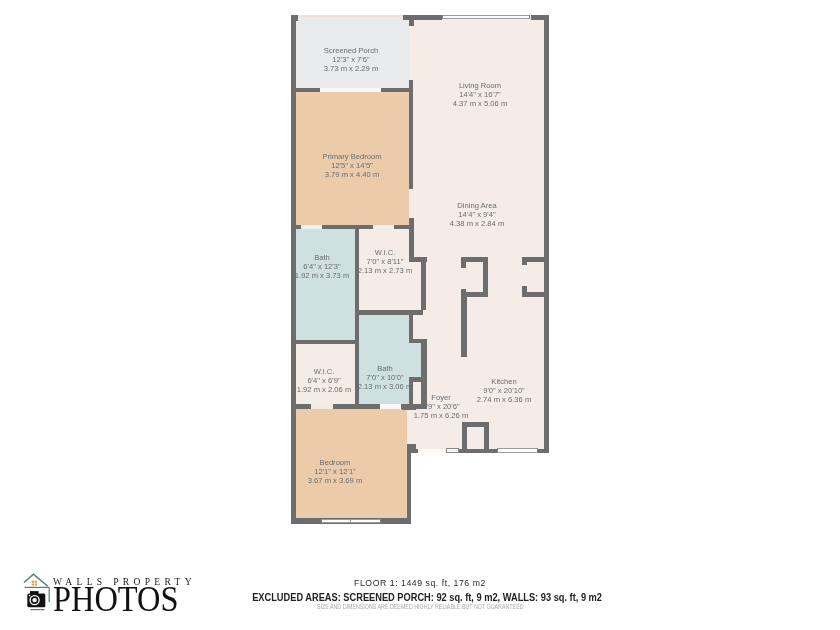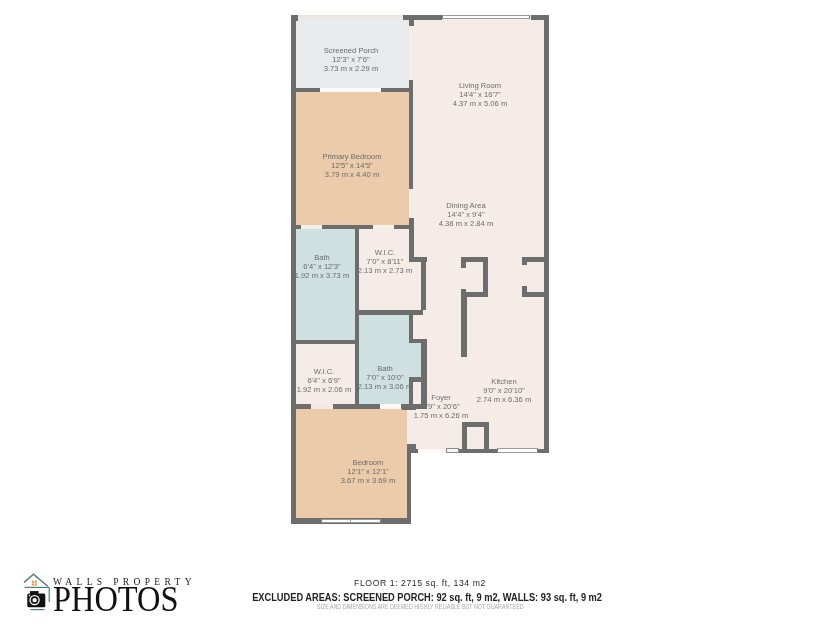--- a/index.html
+++ b/index.html
@@ -145,38 +145,38 @@
 <div class="win" style="left:497px;top:448.3px;width:40.5px;height:4.6px;"></div>
 
 <div class="wall" style="left:537.5px;top:448.5px;width:11.5px;height:4.5px;"></div>
 
 <div class="lbl" style="left:350.5px;top:46px;">Screened Porch<br>12'3" x 7'6"<br>3.73 m x 2.29 m</div>
 
 <div class="lbl" style="left:480px;top:80.6px;">Living Room<br>14'4" x 16'7"<br>4.37 m x 5.06 m</div>
 
 <div class="lbl" style="left:351.5px;top:151.5px;">Primary Bedroom<br>12'5" x 14'5"<br>3.79 m x 4.40 m</div>
 
-<div class="lbl" style="left:466px;top:201.4px;">Dining Area<br>14'4" x 9'4"<br>4.38 m x 2.84 m</div>
+<div class="lbl" style="left:477px;top:201.4px;">Dining Area<br>14'4" x 9'4"<br>4.38 m x 2.84 m</div>
 
 <div class="lbl" style="left:384.5px;top:248px;">W.I.C.<br>7'0" x 8'11"<br>2.13 m x 2.73 m</div>
 
 <div class="lbl" style="left:322px;top:253px;">Bath<br>6'4" x 12'3"<br>1.92 m x 3.73 m</div>
 
 <div class="lbl" style="left:504px;top:352.8px;margin-top:24px;">Kitchen<br>9'0" x 20'10"<br>2.74 m x 6.36 m</div>
 
 <div class="lbl" style="left:385px;top:363.5px;">Bath<br>7'0" x 10'0"<br>2.13 m x 3.06 m</div>
 
 <div class="lbl" style="left:323.5px;top:366.5px;">W.I.C.<br>6'4" x 6'9"<br>1.92 m x 2.06 m</div>
 
 <div class="lbl" style="left:441px;top:392.9px;">Foyer<br>5'9" x 20'6"<br>1.75 m x 6.26 m</div>
 
-<div class="lbl" style="left:368px;top:457.5px;">Bedroom<br>12'1" x 12'1"<br>3.67 m x 3.69 m</div>
-
-
-<div class="r" style="left:0;top:578.3px;width:840px;text-align:center;font-size:8.7px;letter-spacing:0.55px;color:#2a2a2a;transform:rotate(0.02deg);">FLOOR 1: 2715 sq. ft, 134 m2</div>
+<div class="lbl" style="left:335px;top:457.5px;">Bedroom<br>12'1" x 12'1"<br>3.67 m x 3.69 m</div>
+
+
+<div class="r" style="left:0;top:578.3px;width:840px;text-align:center;font-size:8.7px;letter-spacing:0.55px;color:#2a2a2a;transform:rotate(0.02deg);">FLOOR 1: 1449 sq. ft, 176 m2</div>
 
 <div class="r" style="left:0;top:590.5px;width:840px;text-align:center;font-size:10.8px;font-weight:600;color:#222;padding-left:7px;"><span style="display:inline-block;transform:scaleX(0.857) rotate(0.02deg);">EXCLUDED AREAS: SCREENED PORCH: 92 sq. ft, 9 m2, WALLS: 93 sq. ft, 9 m2</span></div>
 
 <div class="r" style="left:0;top:603.3px;width:840px;text-align:center;font-size:6.3px;color:#a8a8a8;"><span style="display:inline-block;transform:scaleX(0.845) rotate(0.02deg);">SIZE AND DIMENSIONS ARE DEEMED HIGHLY RELIABLE BUT NOT GUARANTEED</span></div>
 
 <svg class="r" style="left:20px;top:568px;" width="160" height="50" viewBox="0 0 160 50">
 
   <polyline points="4,14.5 13.4,6.2 27.8,18.3" fill="none" stroke="#4d7e7e" stroke-width="1.5"></polyline>
 
   <line x1="4.5" y1="19.4" x2="29.4" y2="19.4" stroke="#4d7e7e" stroke-width="1.2"></line>

